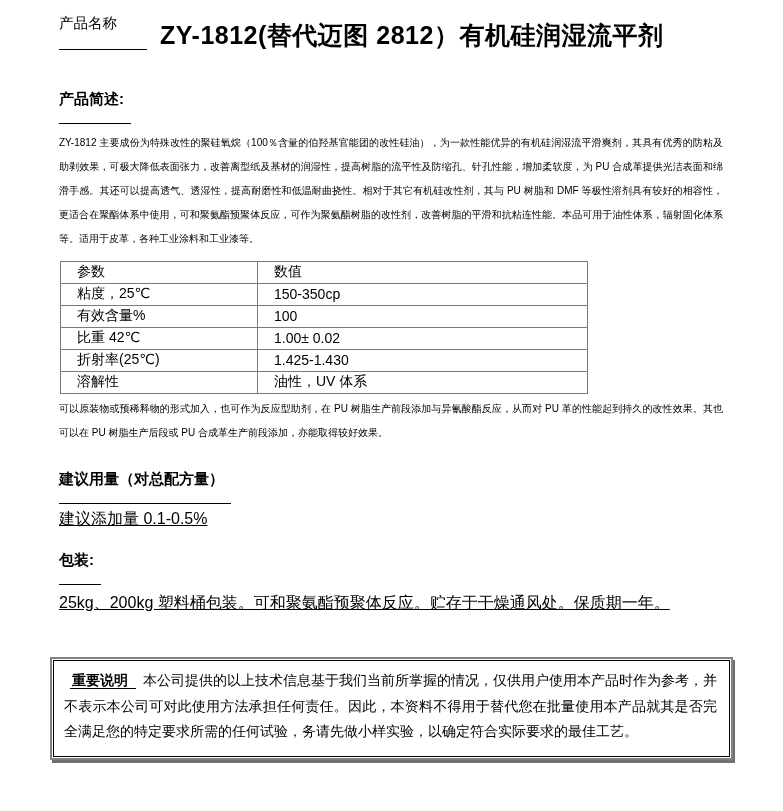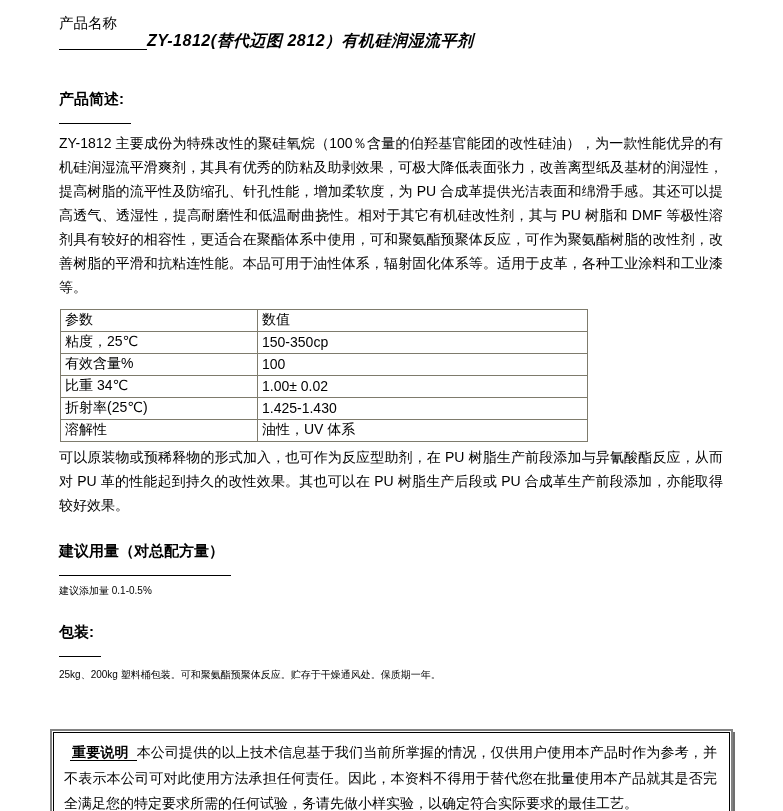--- a/index.html
+++ b/index.html
@@ -19,64 +19,65 @@
   .title-label {
     font-size: 14.5px;
     display: inline-block;
     border-bottom: 1px solid #000;
     padding-right: 30px;
     padding-bottom: 16px;
     vertical-align: bottom;
     margin-bottom: 2px;
   }
   .title-text {
-    font-size: 16px;
+    font-size: 25px;
     font-weight: bold;
+    margin-left: 13px;
     letter-spacing: 0.5px;
-    font-style: italic;
   }
   
   .heading {
     font-size: 15px;
     font-weight: bold;
     display: inline-block;
     border-bottom: 1.5px solid #000;
     padding-right: 7px;
     padding-bottom: 15px;
   }
   .hwrap { line-height: 18px; }
   .hwrap.h-overview  { margin-top: 38px; }
   .hwrap.h-props     { margin-top: 15px; }
   .hwrap.h-addition  { margin-top: 20px; }
   .hwrap.h-dosage    { margin-top: 25px; }
   .hwrap.h-packaging { margin-top: 22px; }
   
   .para {
-    font-size: 14px;
+    font-size: 10px;
     line-height: 24px;
     text-align: justify;
     margin-top: 7px;
   }
   .line {
-    font-size: 10px;
+    font-size: 16px;
     line-height: 21px;
     margin-top: 4px;
+    text-decoration: underline;
   }
   
   .props-table {
     border-collapse: collapse;
     width: 527px;
     margin-top: 10px;
     margin-left: 1px;
     table-layout: fixed;
   }
   .props-table td {
     border: 1px solid #7e7b6c;
     font-size: 14px;
-    padding: 1px 4px 2px 4px;
+    padding: 1px 4px 2px 16px;
     height: 21px;
     vertical-align: middle;
     background: #ffffff;
   }
   .props-table col.c1 { width: 197px; }
   .props-table col.c2 { width: 330px; }
   
   .notice {
     margin: 47px -7px 0 -6px;
     border: 1px solid #000000;
@@ -86,20 +87,21 @@
   .notice-text {
     font-size: 14px;
     line-height: 25.5px;
     text-align: justify;
   }
   .notice-label {
     font-weight: bold;
     border-bottom: 1px solid #000;
     padding: 0 8px 0 2px;
     margin-left: 6px;
+    margin-right: 7px;
   }
 </style>
 </head>
 <body>
 
 <div class="page">
 
   <div class="title-row">
     <span class="title-label">产品名称</span><span class="title-text">ZY-1812(替代迈图 2812）有机硅润湿流平剂</span>
   </div>
@@ -120,21 +122,21 @@
       </tr>
       <tr>
         <td>粘度，25℃</td>
         <td>150-350cp</td>
       </tr>
       <tr>
         <td>有效含量%</td>
         <td>100</td>
       </tr>
       <tr>
-        <td>比重 34℃</td>
+        <td>比重 42℃</td>
         <td>1.00± 0.02</td>
       </tr>
       <tr>
         <td>折射率(25℃)</td>
         <td>1.425-1.430</td>
       </tr>
       <tr>
         <td>溶解性</td>
         <td>油性，UV 体系</td>
       </tr>

